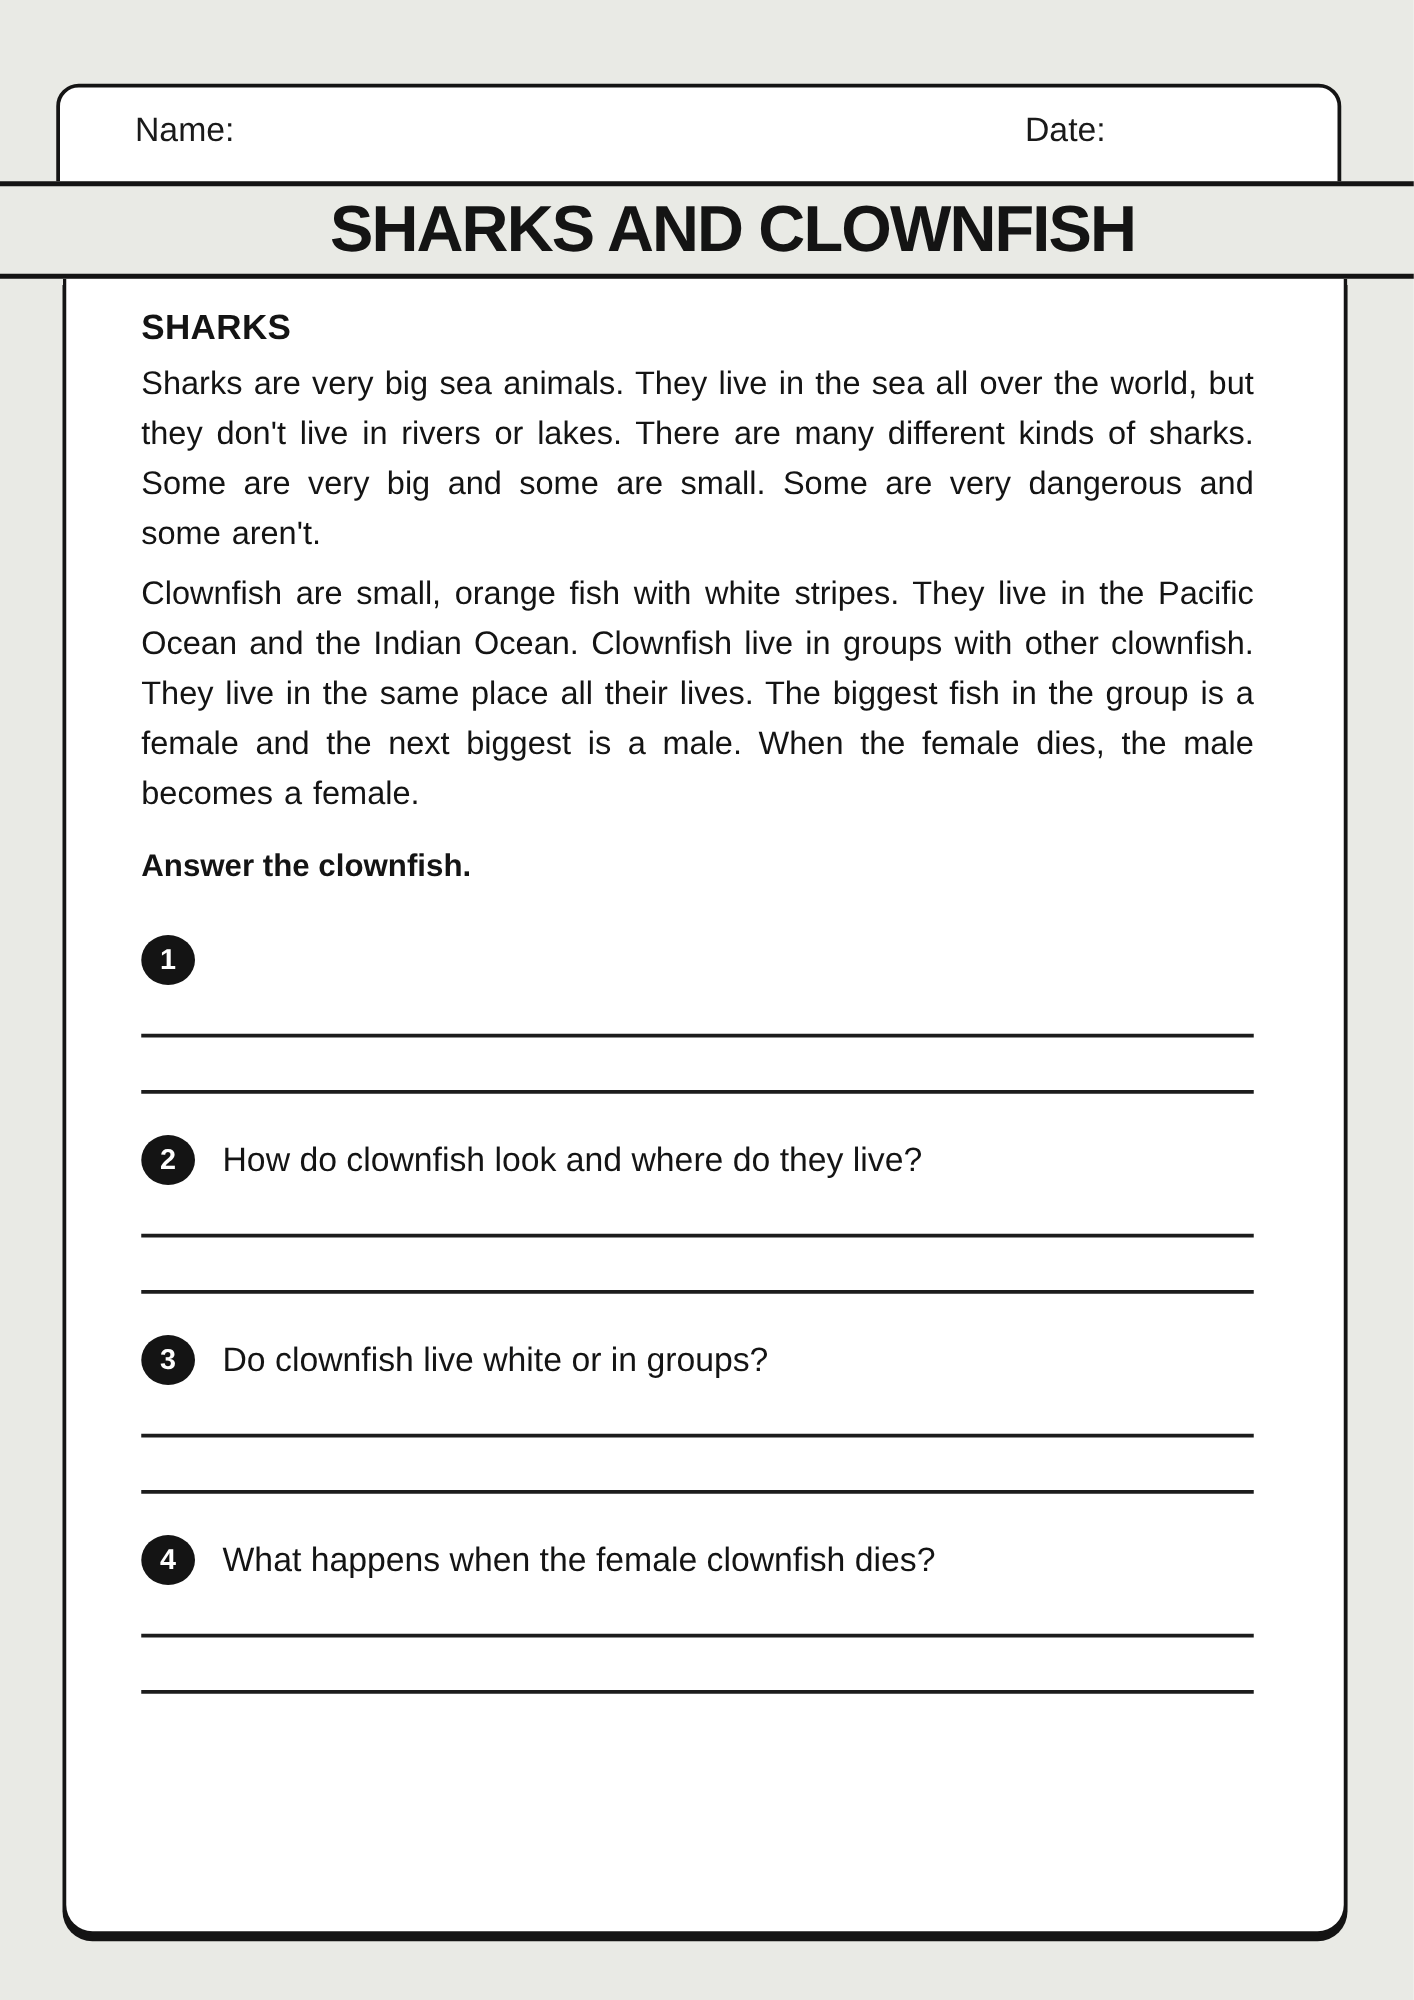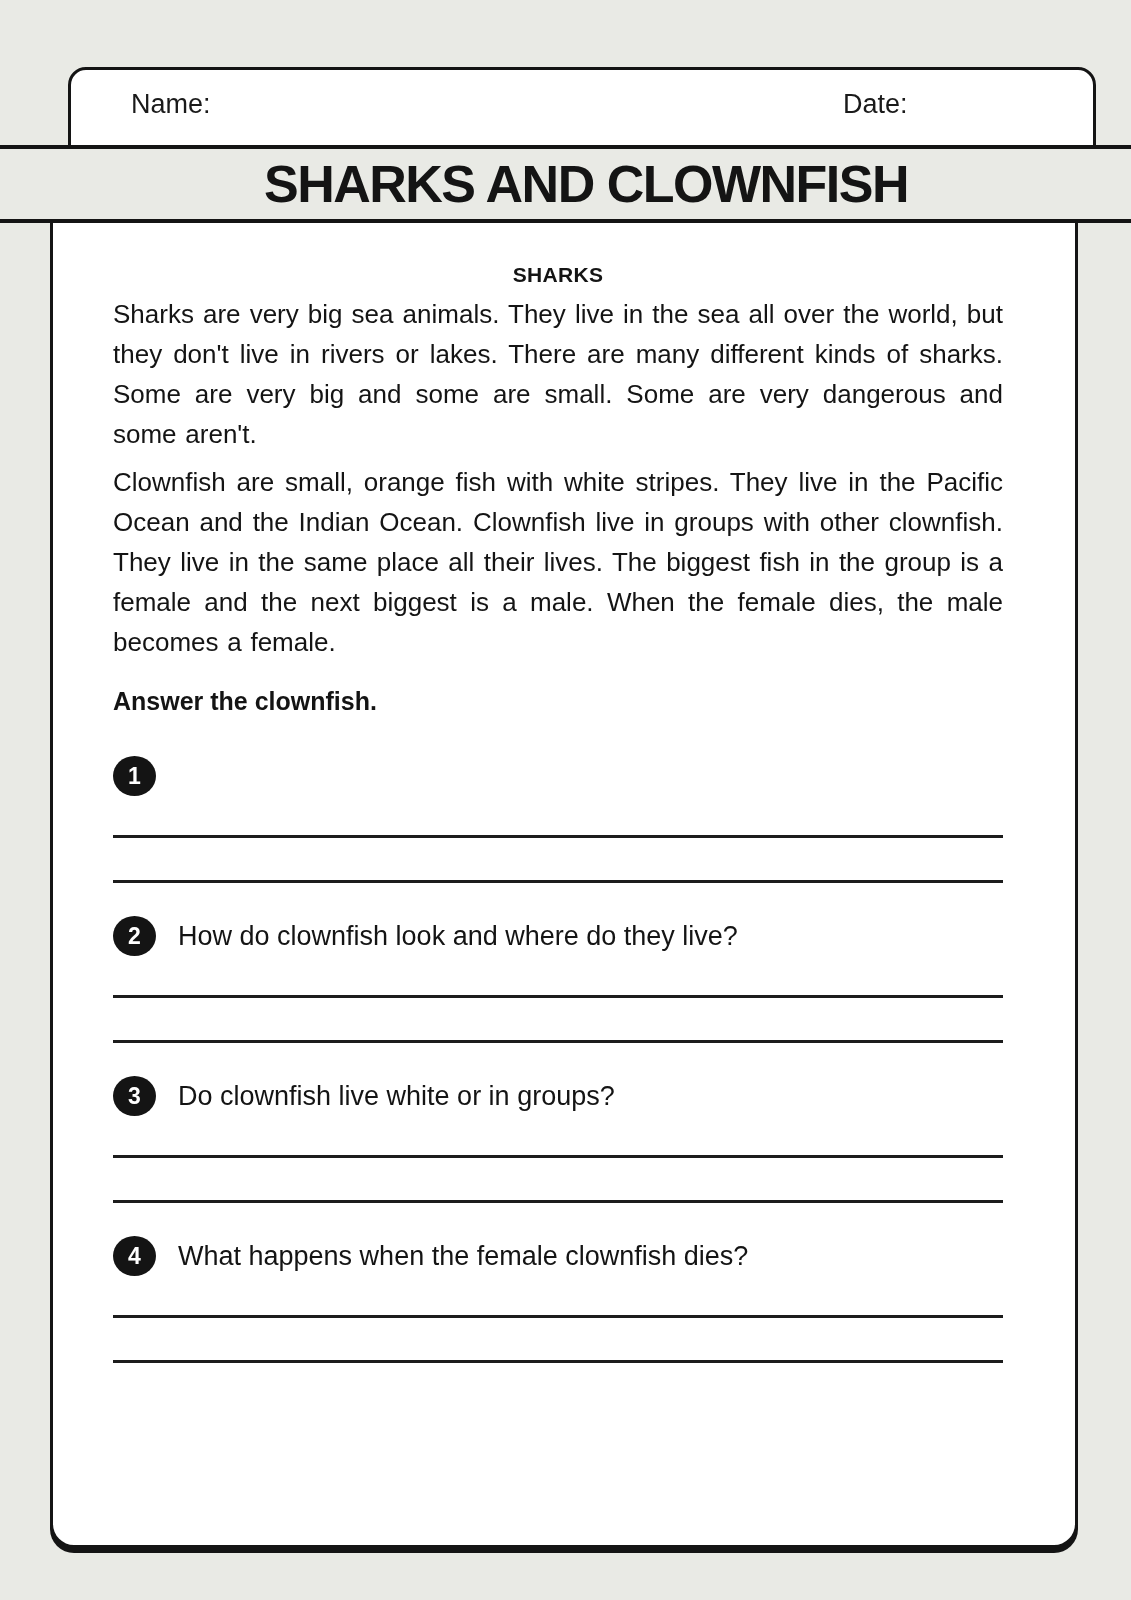--- a/index.html
+++ b/index.html
@@ -8,21 +8,21 @@
     width: 1131px; height: 1600px;
     background: #e9eae5;
     font-family: "Liberation Sans", sans-serif;
     color: #141414;
     position: relative;
     overflow: hidden;
   }
 
   
   .name-box {
-    position: absolute; left: 68px; top: 67px;
+    position: absolute; left: 45px; top: 67px;
     width: 1028px; height: 120px;
     background: #ffffff;
     border: 3px solid #141414;
     border-radius: 18px;
     z-index: 1;
   }
   .field-label {
     position: absolute; top: 19px;
     font-size: 27px; font-weight: 400; color: #1a1a1a;
   }
@@ -63,25 +63,24 @@
     padding: 14px 72px 0 60px;
     z-index: 1;
   }
 
   .instruction-heading {
     font-size: 25px; font-weight: 800;
     line-height: 1.2;
     margin: 0;
   }
   .section-heading {
-    font-size: 21px; font-weight: 800;
+    font-size: 28px; font-weight: 800;
     line-height: 1.1;
     letter-spacing: 0.3px;
-    margin: 26px 0 0 0;
-    text-align: center;
+    margin: 10px 0 0 0;
   }
   .passage {
     font-size: 26px; font-weight: 400;
     line-height: 40px;
     text-align: justify;
     word-spacing: 1.5px;
     margin: 8px 0 0 0;
   }
   .answer-heading { margin-top: 24px; }
 

